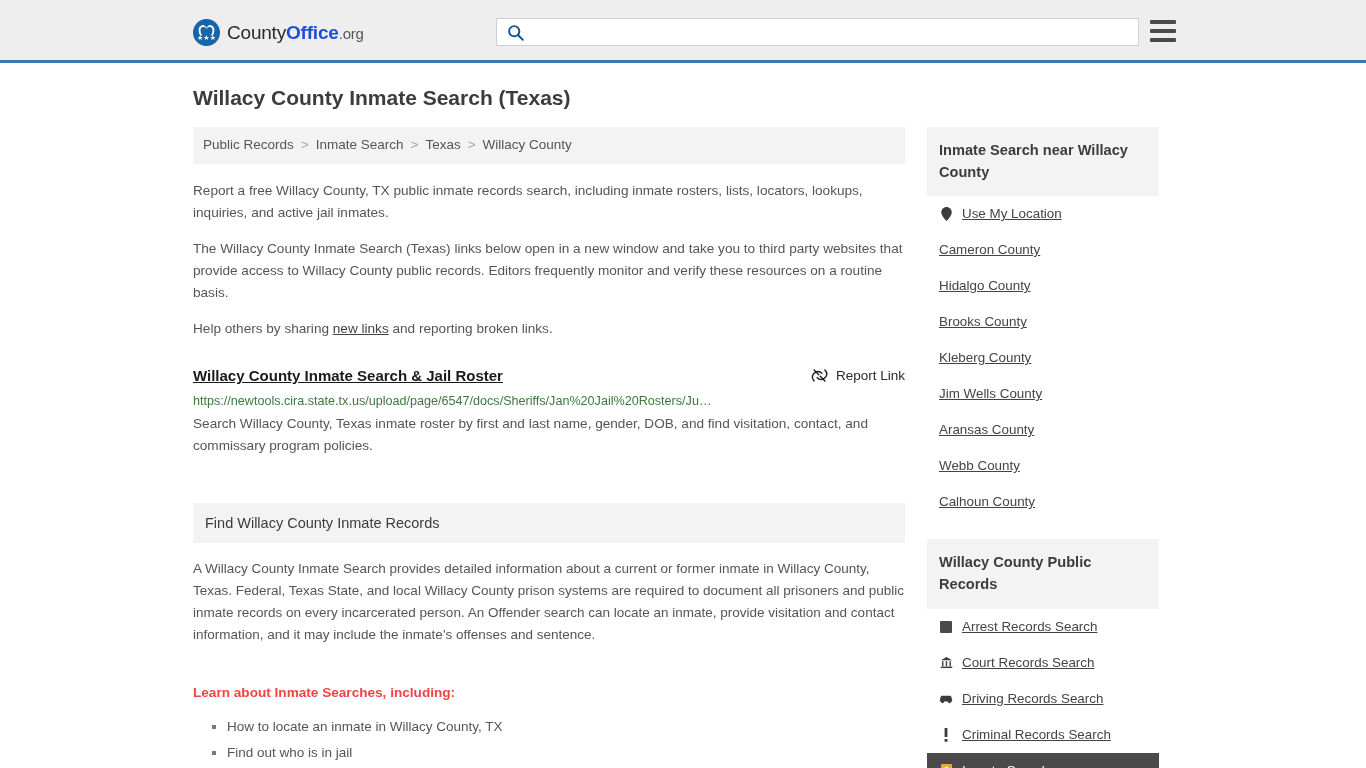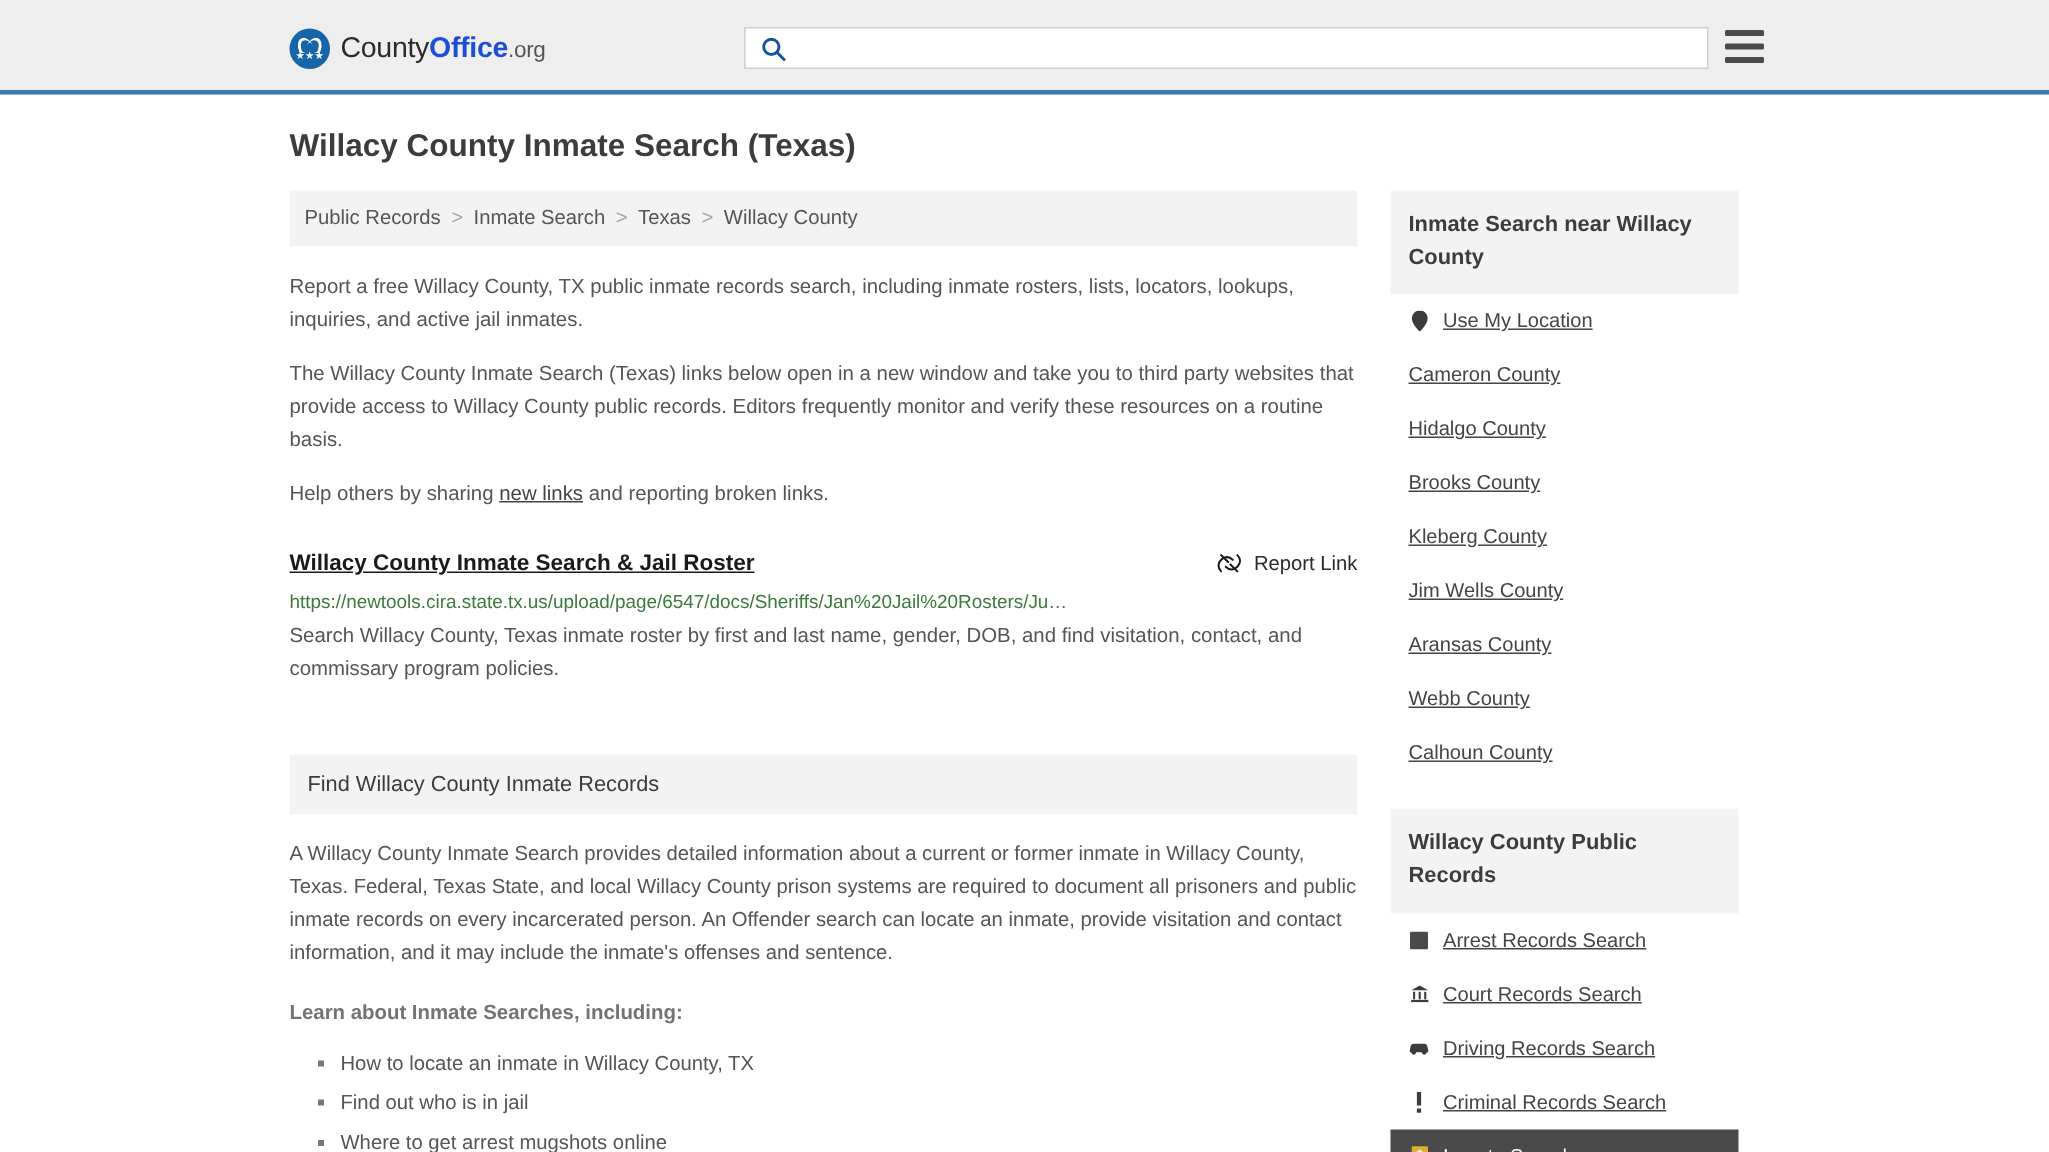--- a/index.html
+++ b/index.html
@@ -226,22 +226,22 @@
     margin-top: 46px;
   }
   .section-body p {
     font-size: 13.5px;
     color: #555;
     line-height: 1.62;
     margin: 15px 0 0 0;
   }
   .section-body .lead-in {
     font-weight: bold;
-    color: #737373;
-    margin-top: 18px;
+    color: #ef4444;
+    margin-top: 36px;
     font-size: 13.6px;
   }
   .bullets {
     margin: 10px 0 0 0;
     padding-left: 34px;
     list-style: square;
   }
   .bullets li {
     font-size: 13.5px;
     color: #555;

